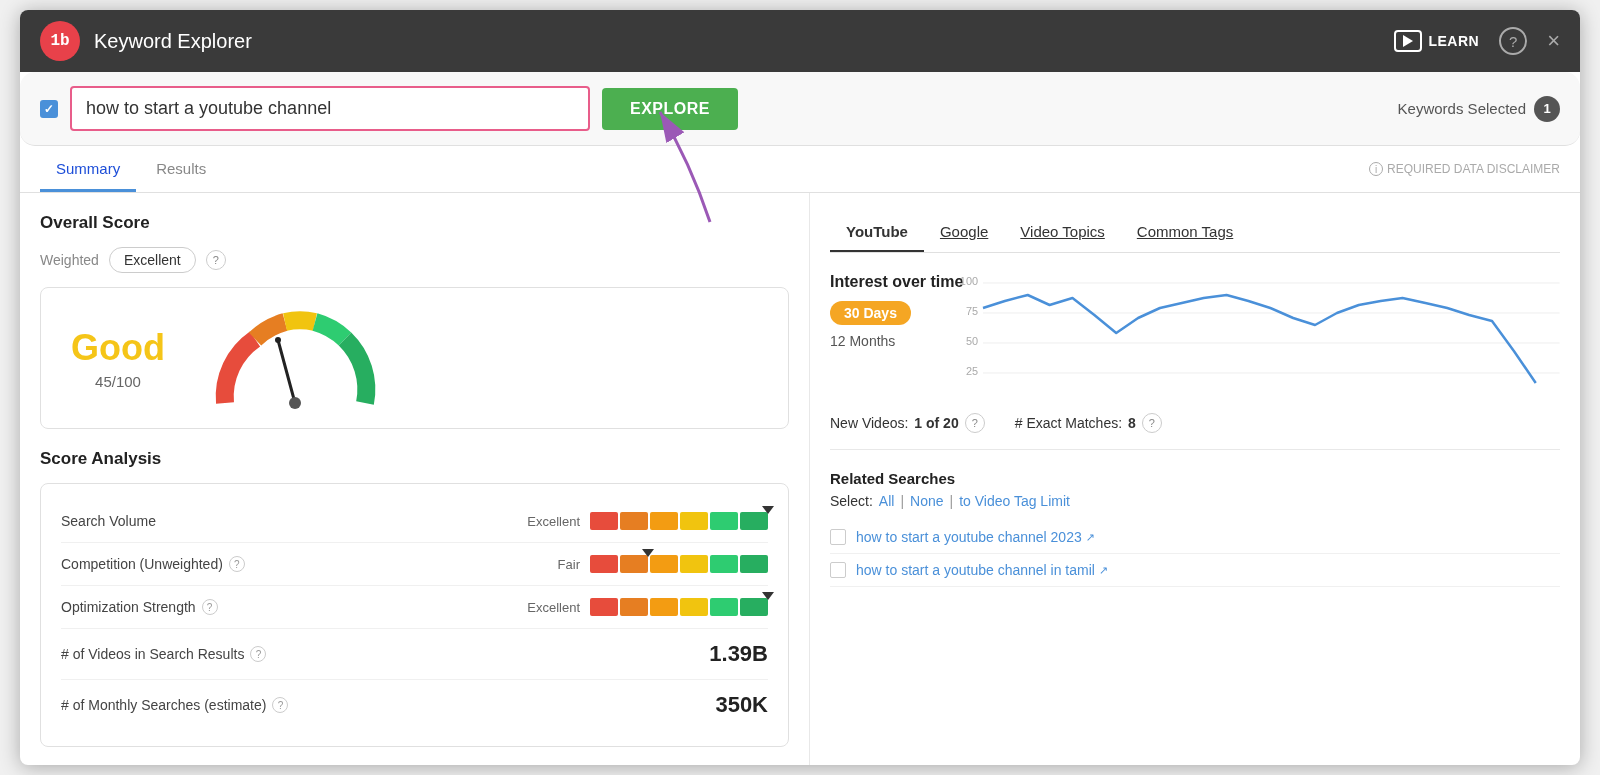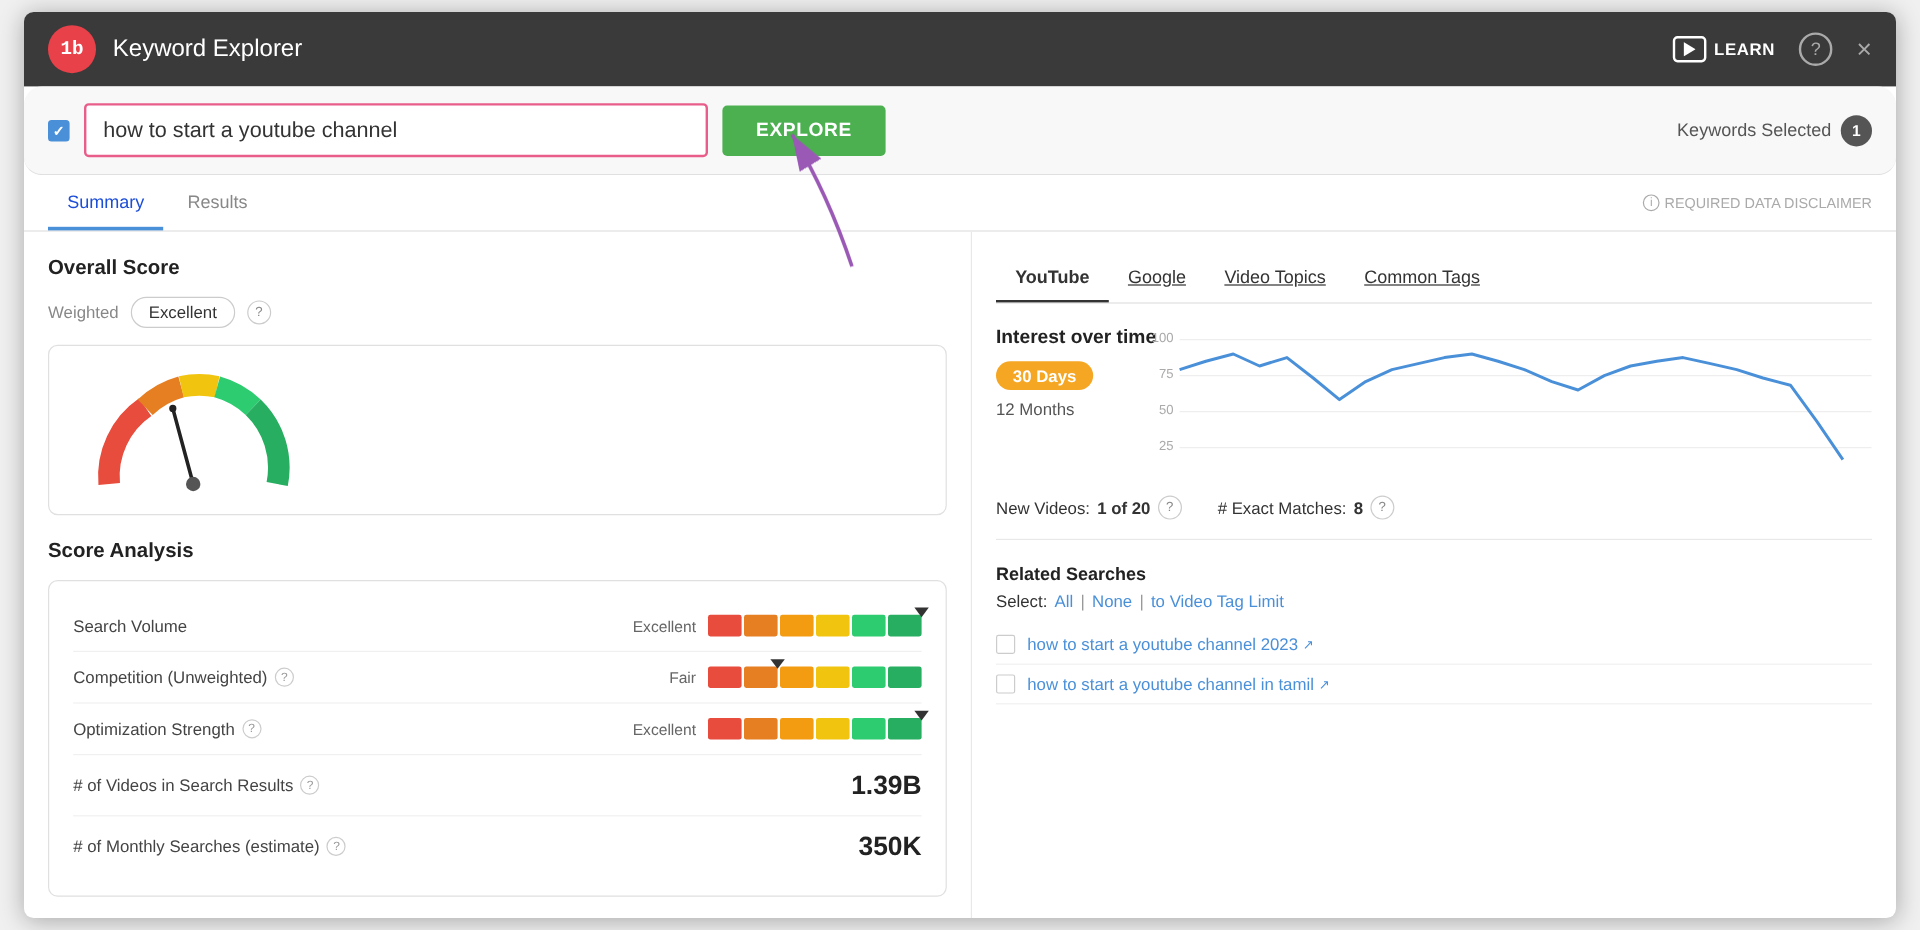--- a/index.html
+++ b/index.html
@@ -574,20 +574,24 @@
     <div class="left-panel">
 
       <div class="overall-score-section">
         <div class="overall-score-title">Overall Score</div>
         <div class="score-toggle-row">
           <span class="toggle-label">Weighted</span>
           <div class="toggle-active">Excellent</div>
           <div class="toggle-help">?</div>
         </div>
         <div class="score-card">
+          <div class="score-left">
+            <div class="good-text">Good</div>
+            <div class="score-num">45/100</div>
+          </div>
 
           <div class="gauge-container">
             <svg width="180" height="105" viewBox="0 0 180 105">
 
               <path d="M 20 95 A 70 70 0 0 1 50 31" stroke="#e74c3c" stroke-width="18" fill="none" stroke-linecap="butt"></path>
 
               <path d="M 50 31 A 70 70 0 0 1 80 14" stroke="#e67e22" stroke-width="18" fill="none" stroke-linecap="butt"></path>
 
               <path d="M 80 14 A 70 70 0 0 1 110 14" stroke="#f1c40f" stroke-width="18" fill="none" stroke-linecap="butt"></path>
 

